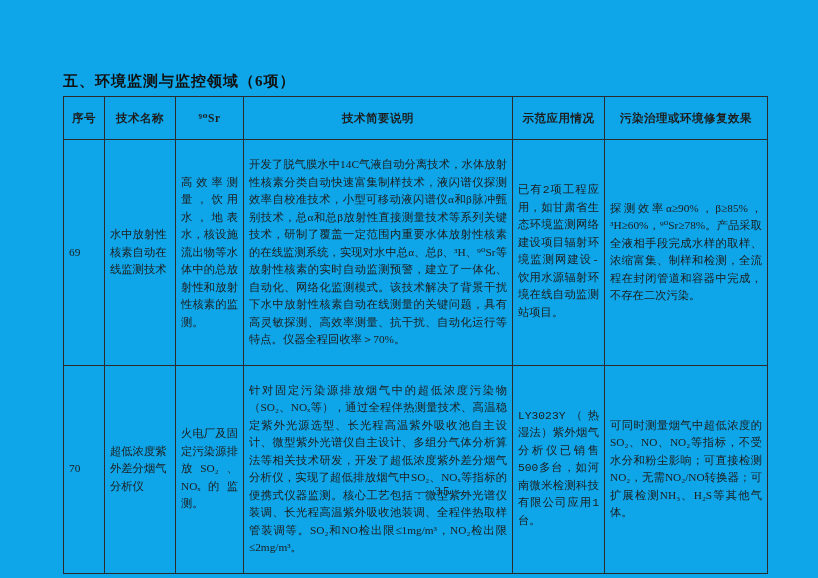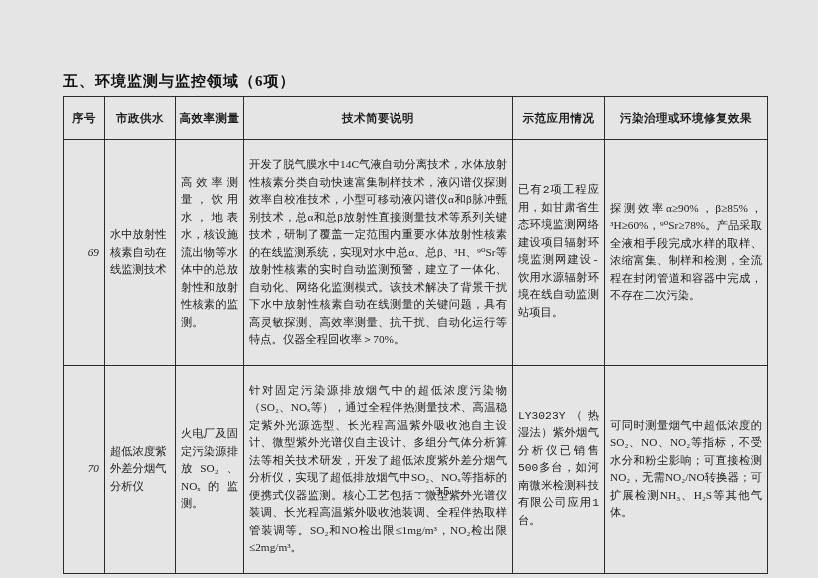--- a/index.html
+++ b/index.html
@@ -6,21 +6,21 @@
     margin: 0;
     padding: 0;
     background: #ffffff;
     font-family: "Liberation Serif", "DejaVu Serif", serif;
     color: #1a1a1a;
   }
   .page {
     position: relative;
     width: 818px;
     height: 578px;
-    background: #e5e5e5;
+    background: #0ea5e9;
     overflow: hidden;
   }
   .doc-title {
     position: absolute;
     left: 63px;
     top: 72px;
     font-size: 15px;
     font-weight: bold;
     letter-spacing: 1px;
     color: #111;
@@ -46,22 +46,21 @@
     height: 38px;
     padding: 2px 3px;
     letter-spacing: 0.5px;
   }
   table.main-table td {
     font-size: 11.3px;
     line-height: 1.55;
     padding: 16px 5px;
   }
   td.cell-no {
-    text-align: right;
-    font-style: italic;
+    text-align: left;
   }
   td.cell-name {
     padding: 4px 6px;
   }
   td.cell-scope {
     text-align: justify;
     text-justify: inter-ideograph;
     padding: 4px 6px;
   }
   td.cell-desc {
@@ -106,22 +105,22 @@
       <col style="width:41px">
       <col style="width:71px">
       <col style="width:68px">
       <col style="width:269px">
       <col style="width:92px">
       <col style="width:163px">
     </colgroup>
     <thead>
       <tr>
         <th>序号</th>
-        <th>市政供水</th>
-        <th>高效率测量</th>
+        <th>技术名称</th>
+        <th>⁹⁰Sr</th>
         <th>技术简要说明</th>
         <th>示范应用情况</th>
         <th>污染治理或环境修复效果</th>
       </tr>
     </thead>
     <tbody>
       <tr class="data-row-1">
         <td class="cell-no">69</td>
         <td class="cell-name">水中放射性核素自动在线监测技术</td>
         <td class="cell-scope">高效率测量，饮用水，地表水，核设施流出物等水体中的总放射性和放射性核素的监测。</td>

